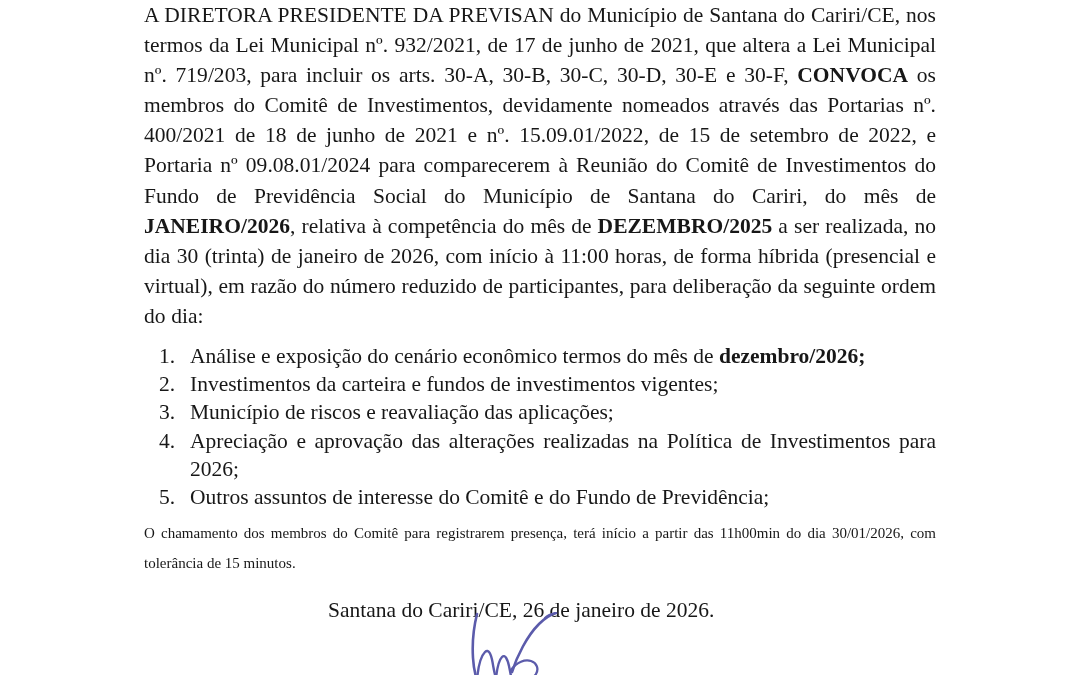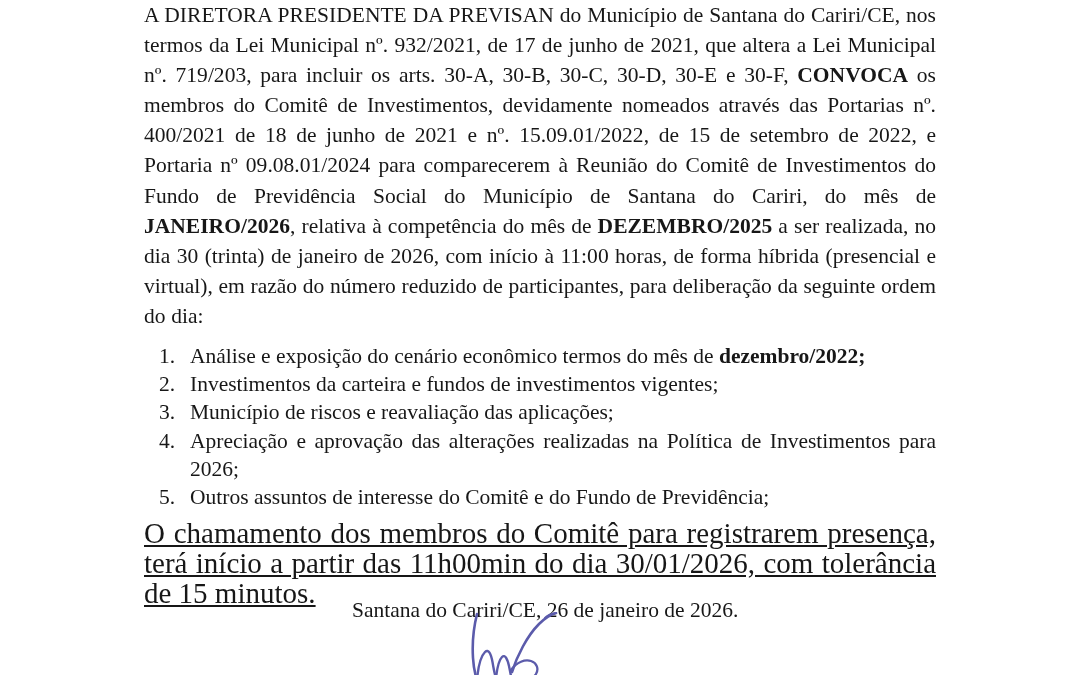--- a/index.html
+++ b/index.html
@@ -81,29 +81,28 @@
   
   .closing {
     position: absolute;
     left: 144px;
     top: 518px;
     width: 792px;
   }
   .closing p {
     margin: 0;
     text-align: justify;
-    font-size: 29px;
+    font-size: 15px;
     line-height: 30.1px;
-    text-decoration: underline;
   }
 
   
   .place-date {
     position: absolute;
-    left: 352px;
+    left: 328px;
     top: 597px;
     font-size: 21.5px;
     line-height: 26px;
     white-space: nowrap;
   }
 
   
   .signature {
     position: absolute;
     left: 455px;
@@ -120,21 +119,21 @@
 <div class="page">
 
   <div class="doc-body">
     <p class="para"><span>A DIRETORA PRESIDENTE DA PREVISAN</span><span> do Município de Santana do Cariri/CE, nos termos da Lei Municipal nº. 932/2021, de 17 de junho de 2021, que altera a Lei Municipal nº. 719/203, para incluir os arts. 30-A, 30-B, 30-C, 30-D, 30-E e 30-F, </span><b>CONVOCA</b><span> os membros do Comitê de Investimentos, devidamente nomeados através das Portarias nº. 400/2021 de 18 de junho de 2021 e nº. 15.09.01/2022, de 15 de setembro de 2022, e Portaria nº 09.08.01/2024 para comparecerem à Reunião do Comitê de Investimentos do Fundo de Previdência Social do Município de Santana do Cariri, do mês de </span><b>JANEIRO/2026</b><span>, relativa à competência do mês de </span><b>DEZEMBRO/2025</b><span> a ser realizada, no dia 30 (trinta) de janeiro de 2026, com início à 11:00 horas, de forma híbrida (presencial e virtual), em razão do número reduzido de participantes, para deliberação da seguinte ordem do dia:</span></p>
   </div>
 
 
   <div class="agenda">
       <div class="agenda-row">
       <div class="agenda-num">1.</div>
-      <div class="agenda-text"><span>Análise e exposição do cenário econômico termos do mês de </span><b>dezembro/2022;</b></div>
+      <div class="agenda-text"><span>Análise e exposição do cenário econômico termos do mês de </span><b>dezembro/2026;</b></div>
     </div>
       <div class="agenda-row">
       <div class="agenda-num">2.</div>
       <div class="agenda-text"><span>Investimentos da carteira e fundos de investimentos vigentes;</span></div>
     </div>
       <div class="agenda-row">
       <div class="agenda-num">3.</div>
       <div class="agenda-text"><span>Município de riscos e reavaliação das aplicações;</span></div>
     </div>
       <div class="agenda-row">

